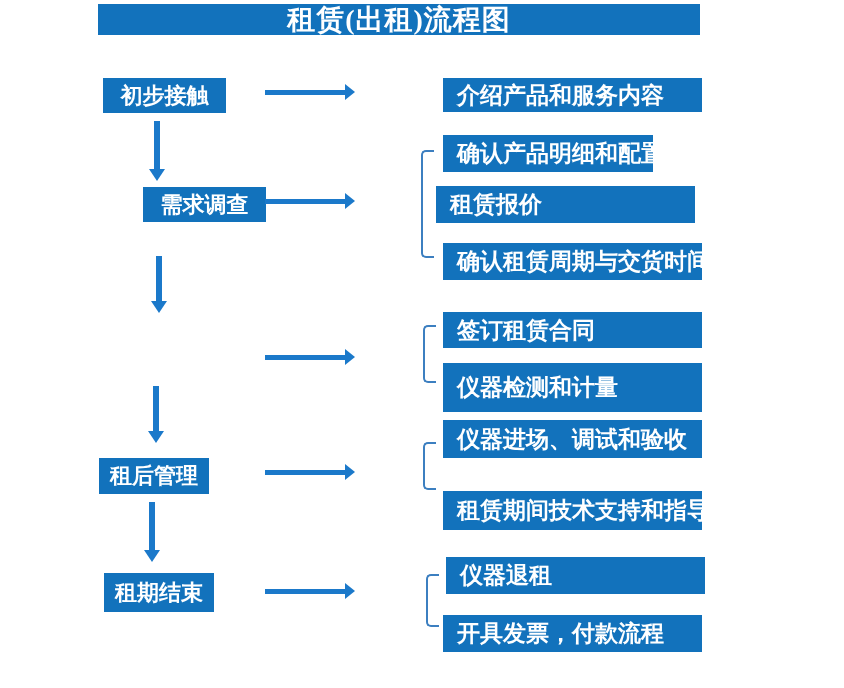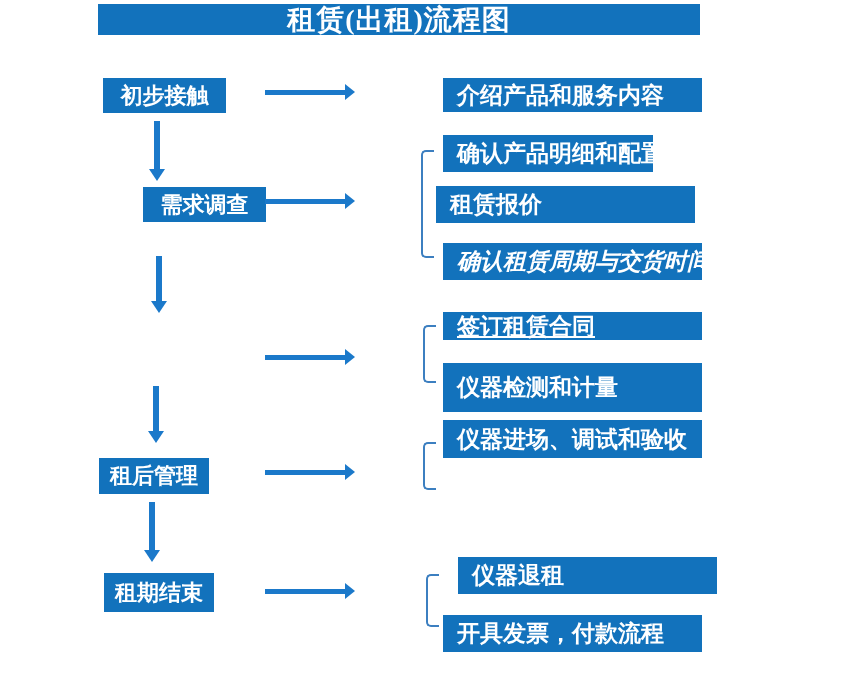--- a/index.html
+++ b/index.html
@@ -133,23 +133,24 @@
 
   <div class="bracket" style="left:421px; top:150px; height:108px;"></div>
   <div class="bracket" style="left:423px; top:325px; height:58px;"></div>
   <div class="bracket" style="left:423px; top:442px; height:48px;"></div>
   <div class="bracket" style="left:426px; top:574px; height:53px;"></div>
 
   <div class="box output" style="left:443px; top:78px;  width:259px; height:34px;">介绍产品和服务内容</div>
 
   <div class="box output" style="left:443px; top:135px; width:210px; height:37px;">确认产品明细和配置</div>
   <div class="box output" style="left:436px; top:186px; width:259px; height:37px;">租赁报价</div>
-  <div class="box output" style="left:443px; top:243px; width:259px; height:37px;font-style:italic;">确认租赁周期与交货时间</div>
+  <div class="box output" style="left:443px; top:243px; width:259px; height:37px;">确认租赁周期与交货时间</div>
 
-  <div class="box output" style="left:443px; top:312px; width:259px; height:28px;text-decoration:underline;">签订租赁合同</div>
+  <div class="box output" style="left:443px; top:312px; width:259px; height:36px;">签订租赁合同</div>
   <div class="box output" style="left:443px; top:363px; width:259px; height:49px;">仪器检测和计量</div>
 
   <div class="box output" style="left:443px; top:420px; width:259px; height:38px;">仪器进场、调试和验收</div>
+  <div class="box output" style="left:443px; top:491px; width:259px; height:39px;">租赁期间技术支持和指导</div>
 
-  <div class="box output" style="left:458px; top:557px; width:259px; height:37px;">仪器退租</div>
+  <div class="box output" style="left:446px; top:557px; width:259px; height:37px;">仪器退租</div>
   <div class="box output" style="left:443px; top:608px; width:259px; height:37px;margin-top:7px;">开具发票，付款流程</div>
 
 </div>
 
 </body></html>

